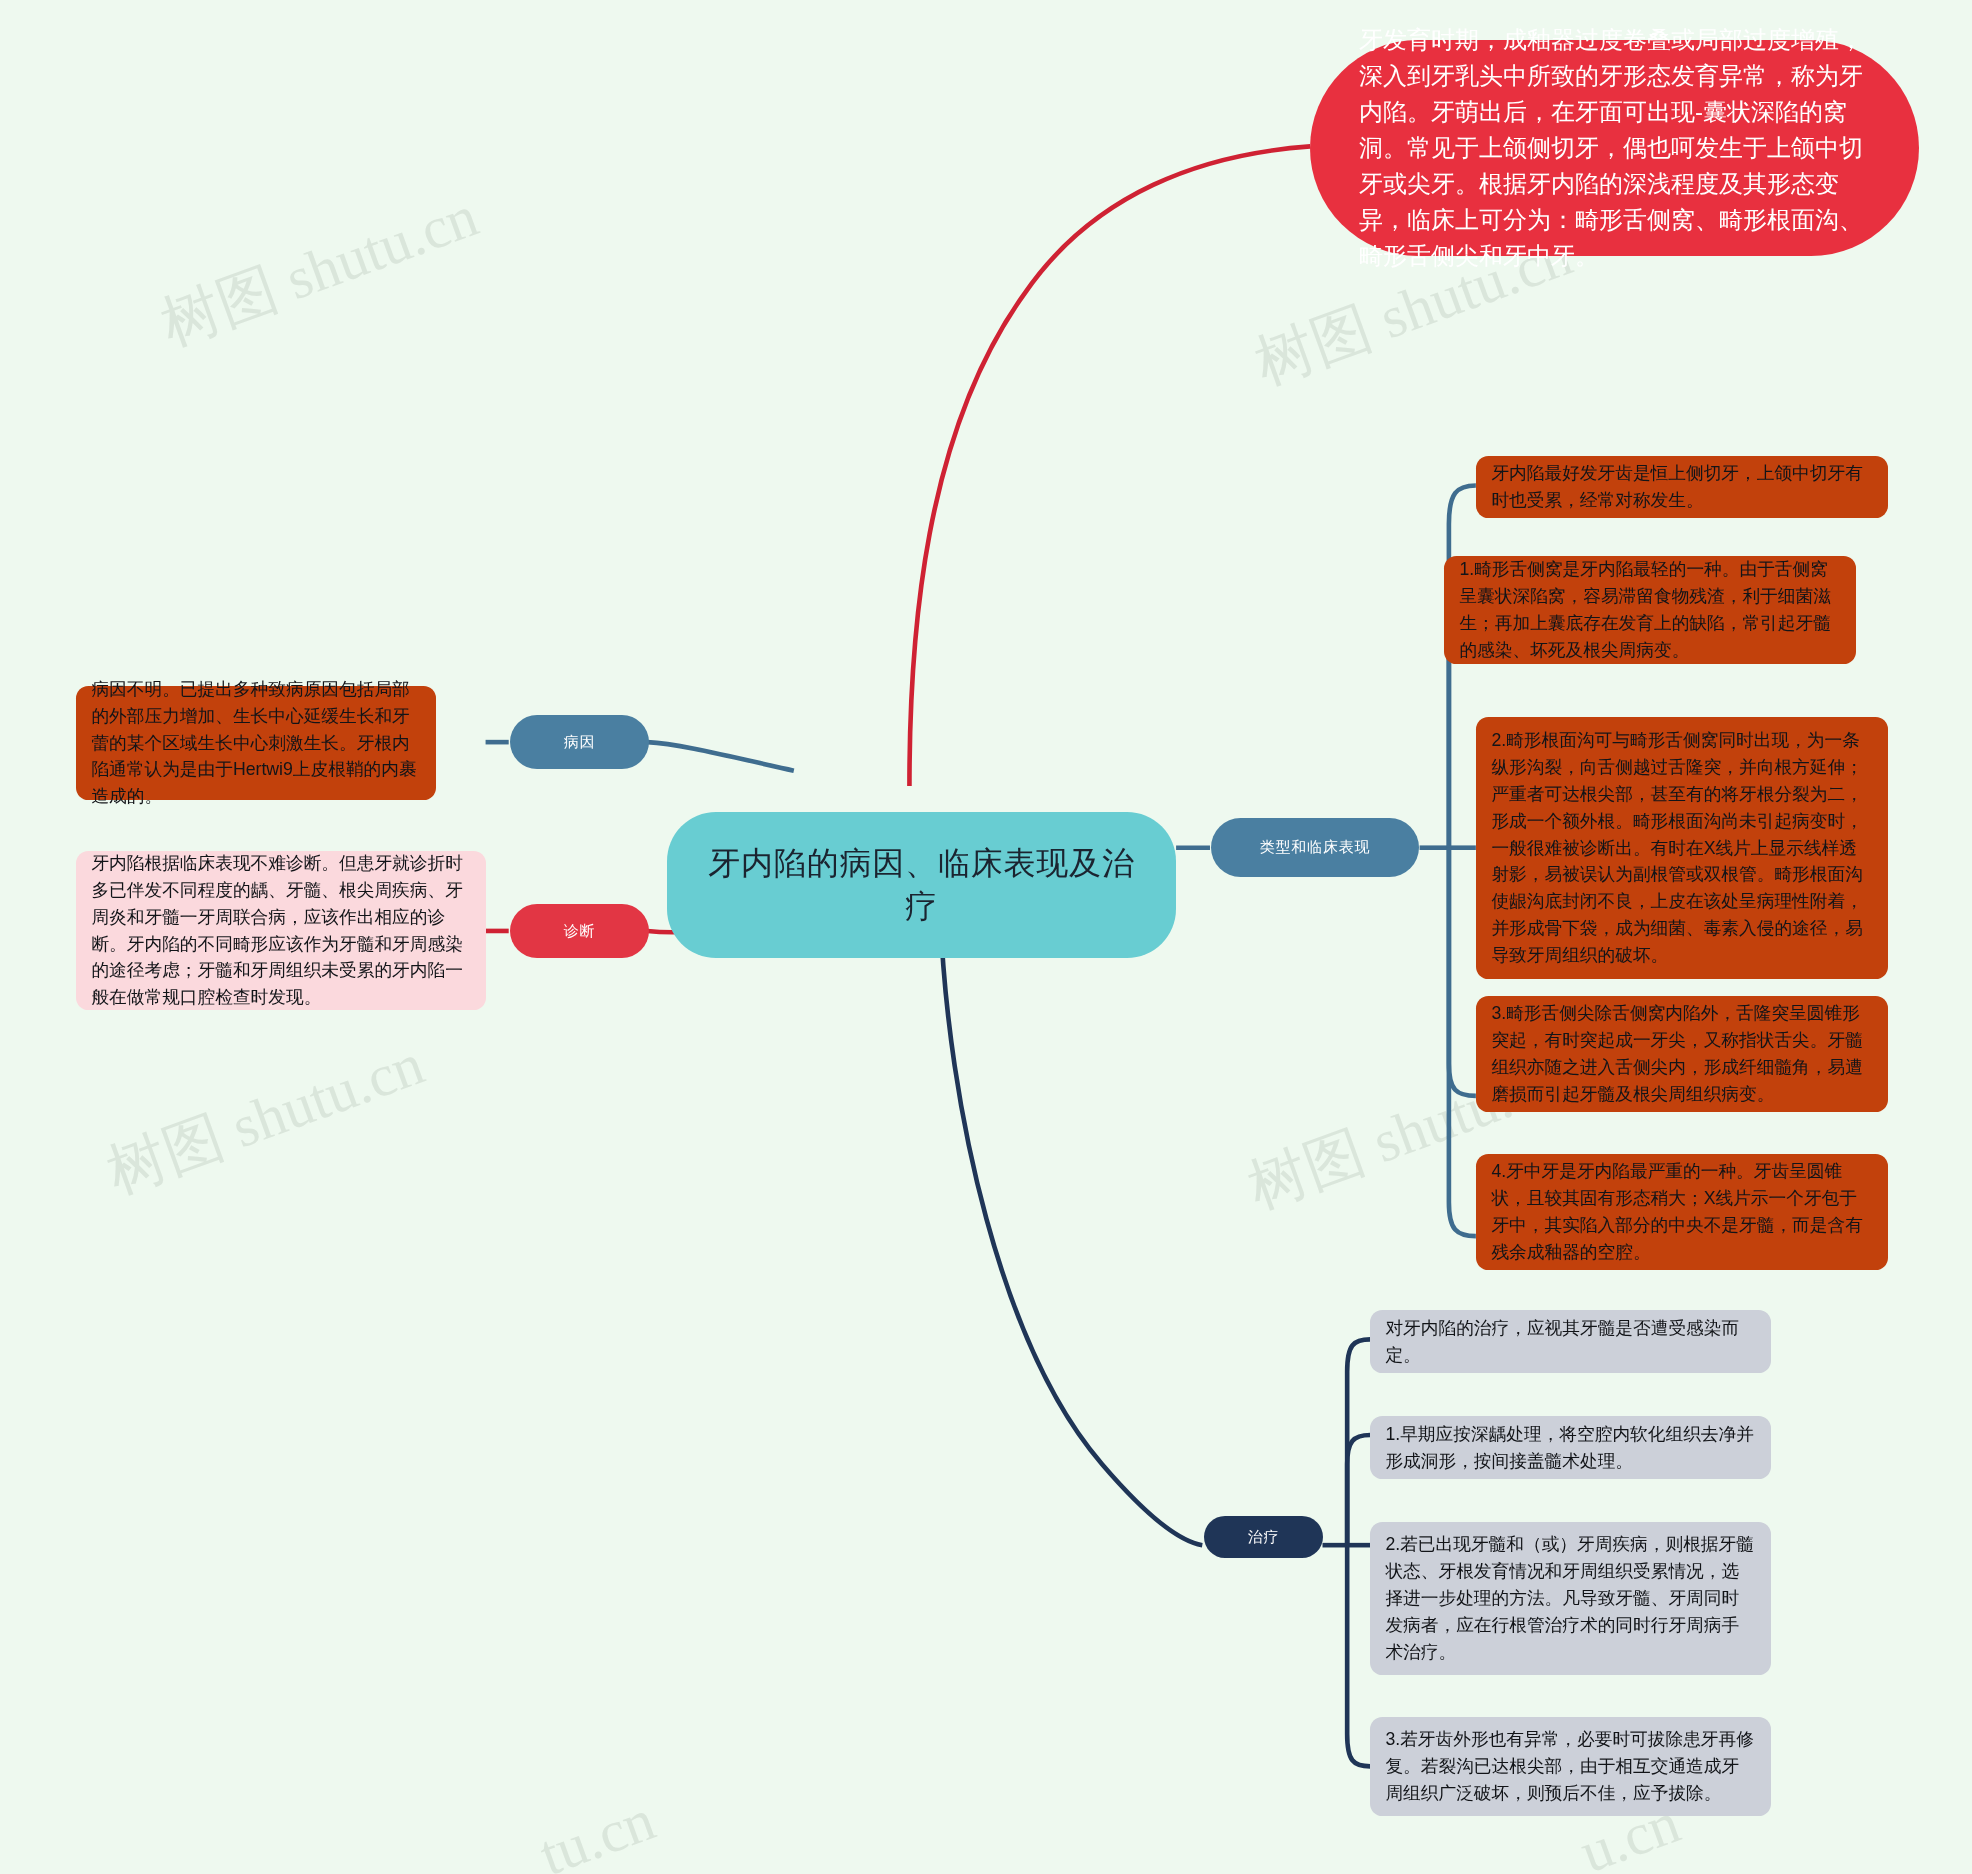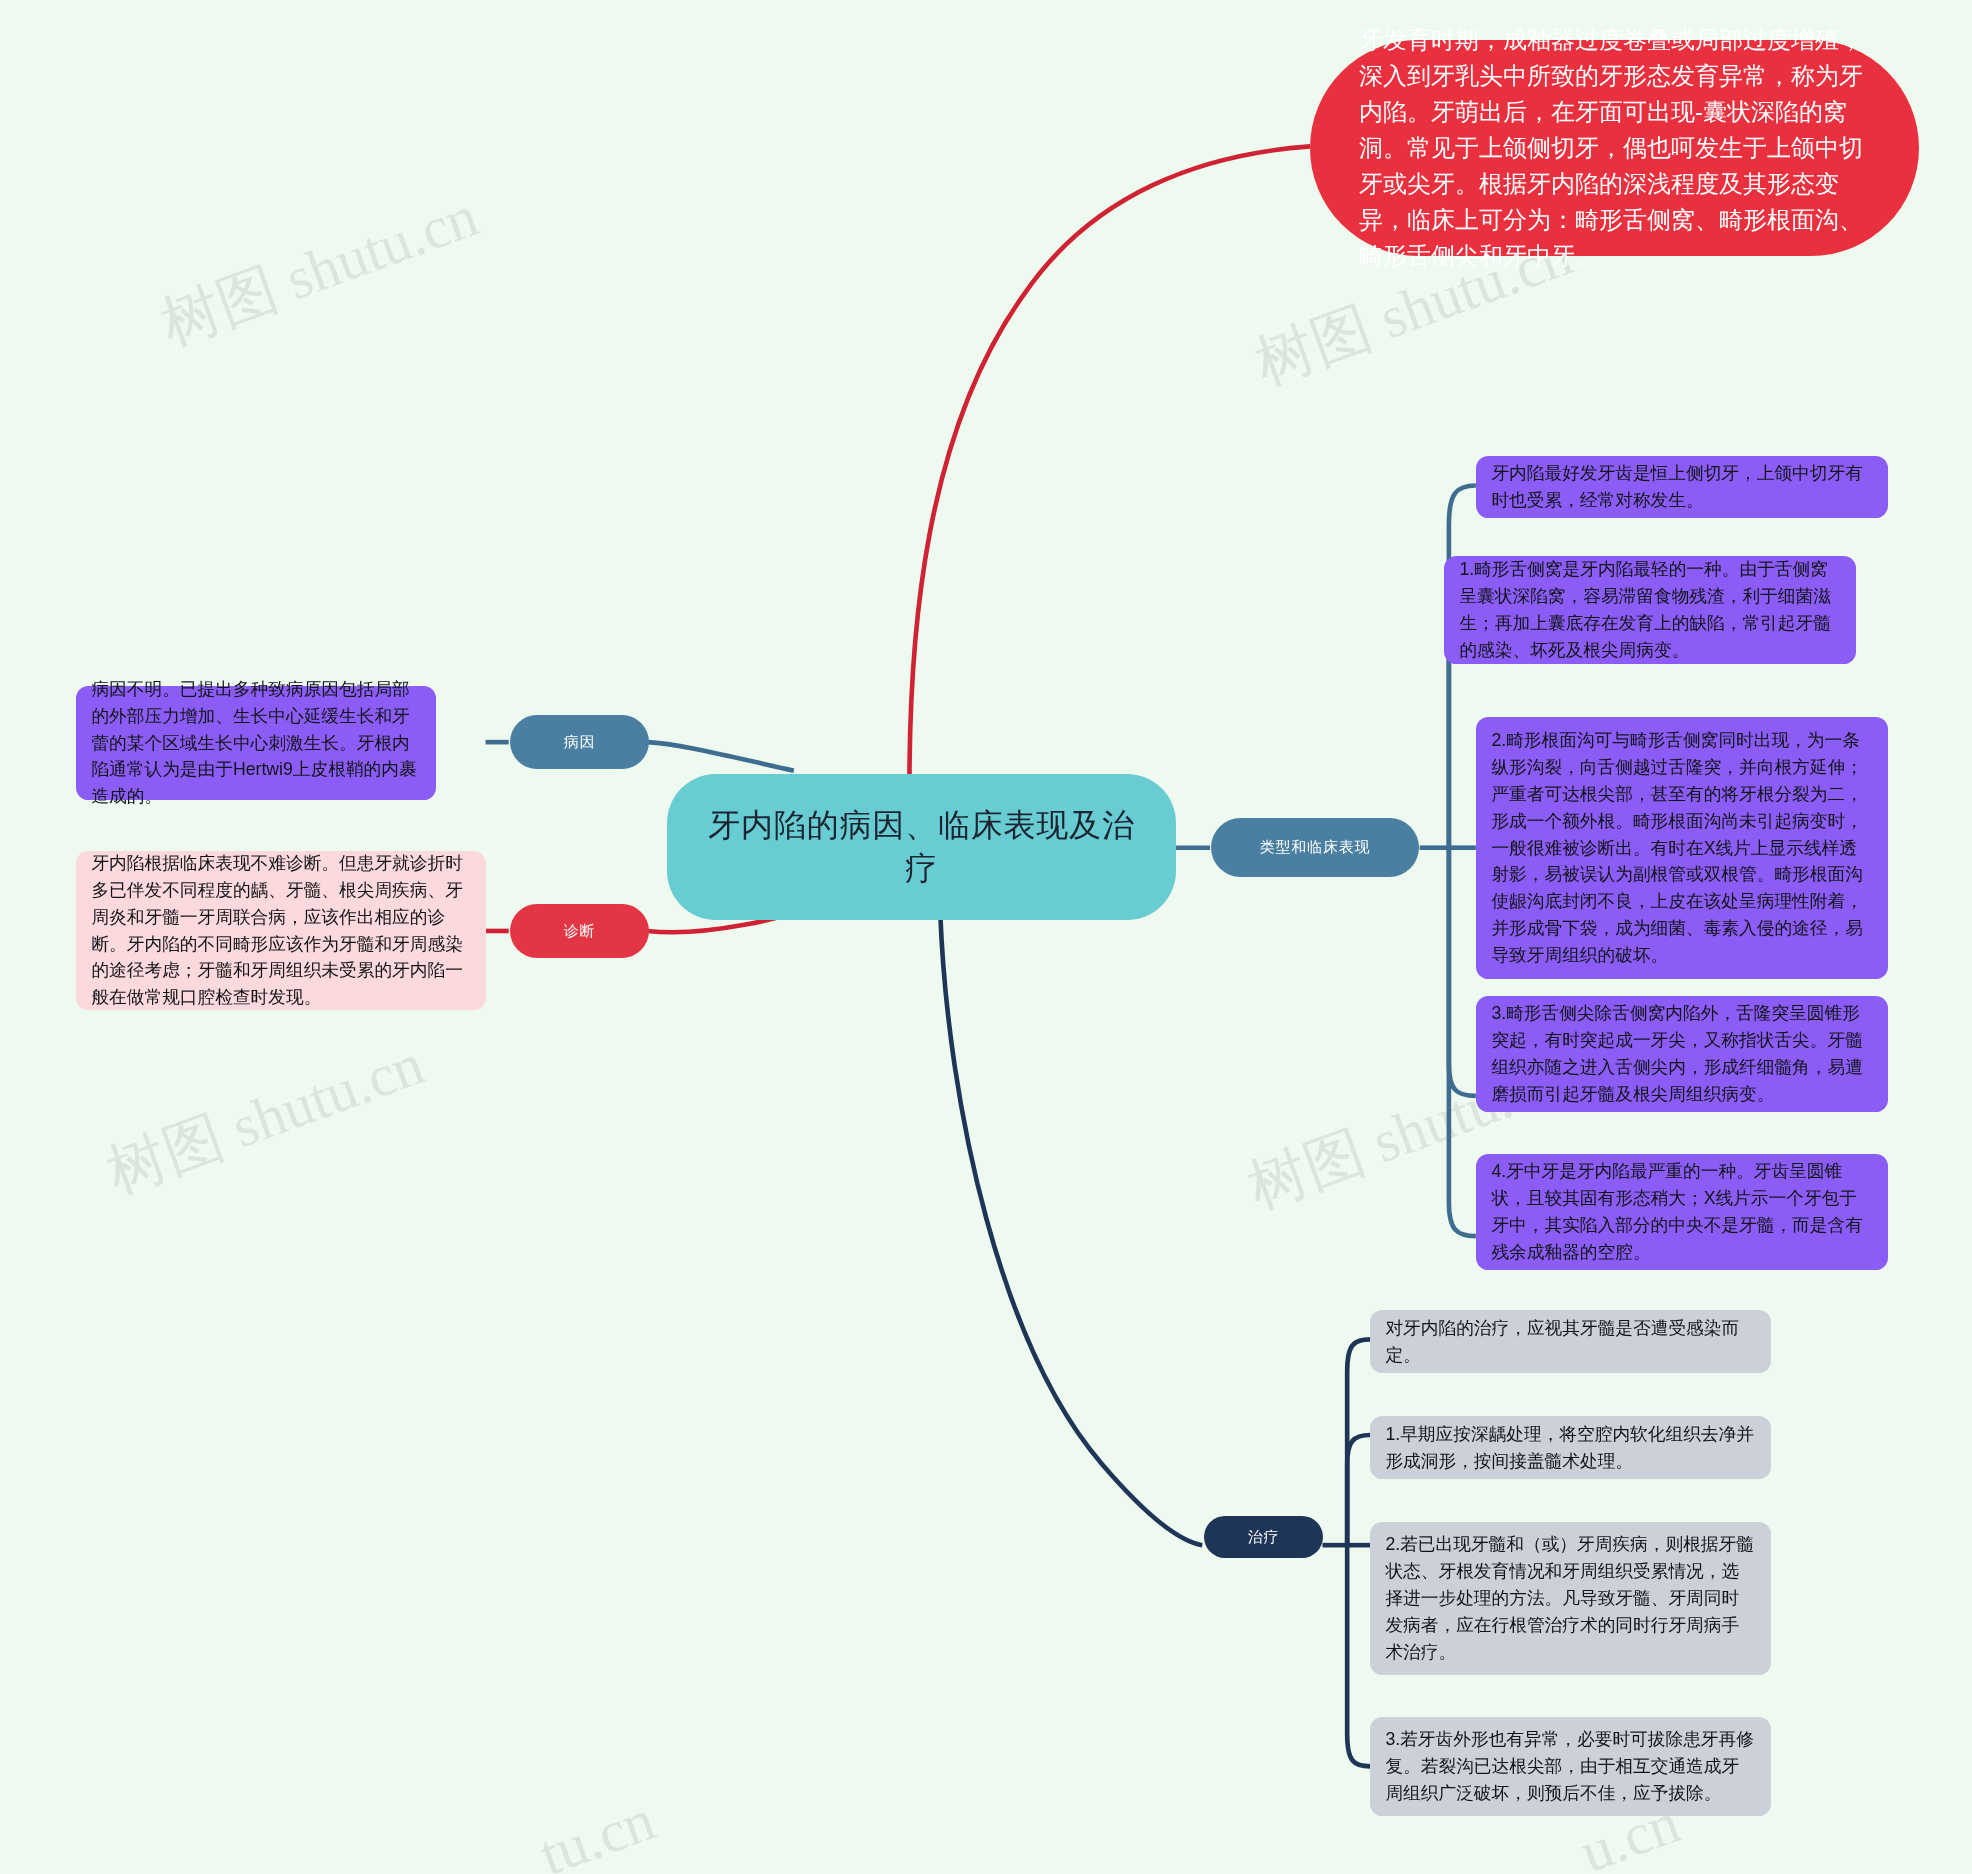--- a/index.html
+++ b/index.html
@@ -32,20 +32,21 @@
     border-radius: 49px;
     display: flex;
     align-items: center;
     justify-content: center;
     text-align: center;
     color: #1b2430;
     font-size: 32px;
     line-height: 1.35;
     letter-spacing: 0.8px;
     padding: 7.7px 31px;
+    margin-top: 38px;
   }
   
   .pill {
     border-radius: 770px;
     display: flex;
     align-items: center;
     justify-content: center;
     color: #ffffff;
     font-size: 15px;
     letter-spacing: 0.8px;
@@ -71,21 +72,21 @@
   .card {
     border-radius: 12.3px;
     box-sizing: border-box;
     font-size: 17.7px;
     line-height: 1.52;
     color: #121418;
     padding: 12.3px 15.4px;
     display: flex;
     align-items: center;
   }
-  .card-grayblue { background: #8b5cf6; }
+  .card-grayblue { background: #c2410c; }
   .card-gray     { background: #ccd0d9; }
   .card-pink     { background: #fbd9dd; }
   .card p { margin: 0; }
 
   
   .wm {
     position: absolute;
     color: rgba(120, 130, 120, 0.16);
     font-size: 59px;
     font-family: "Liberation Serif", "DejaVu Serif", serif;

